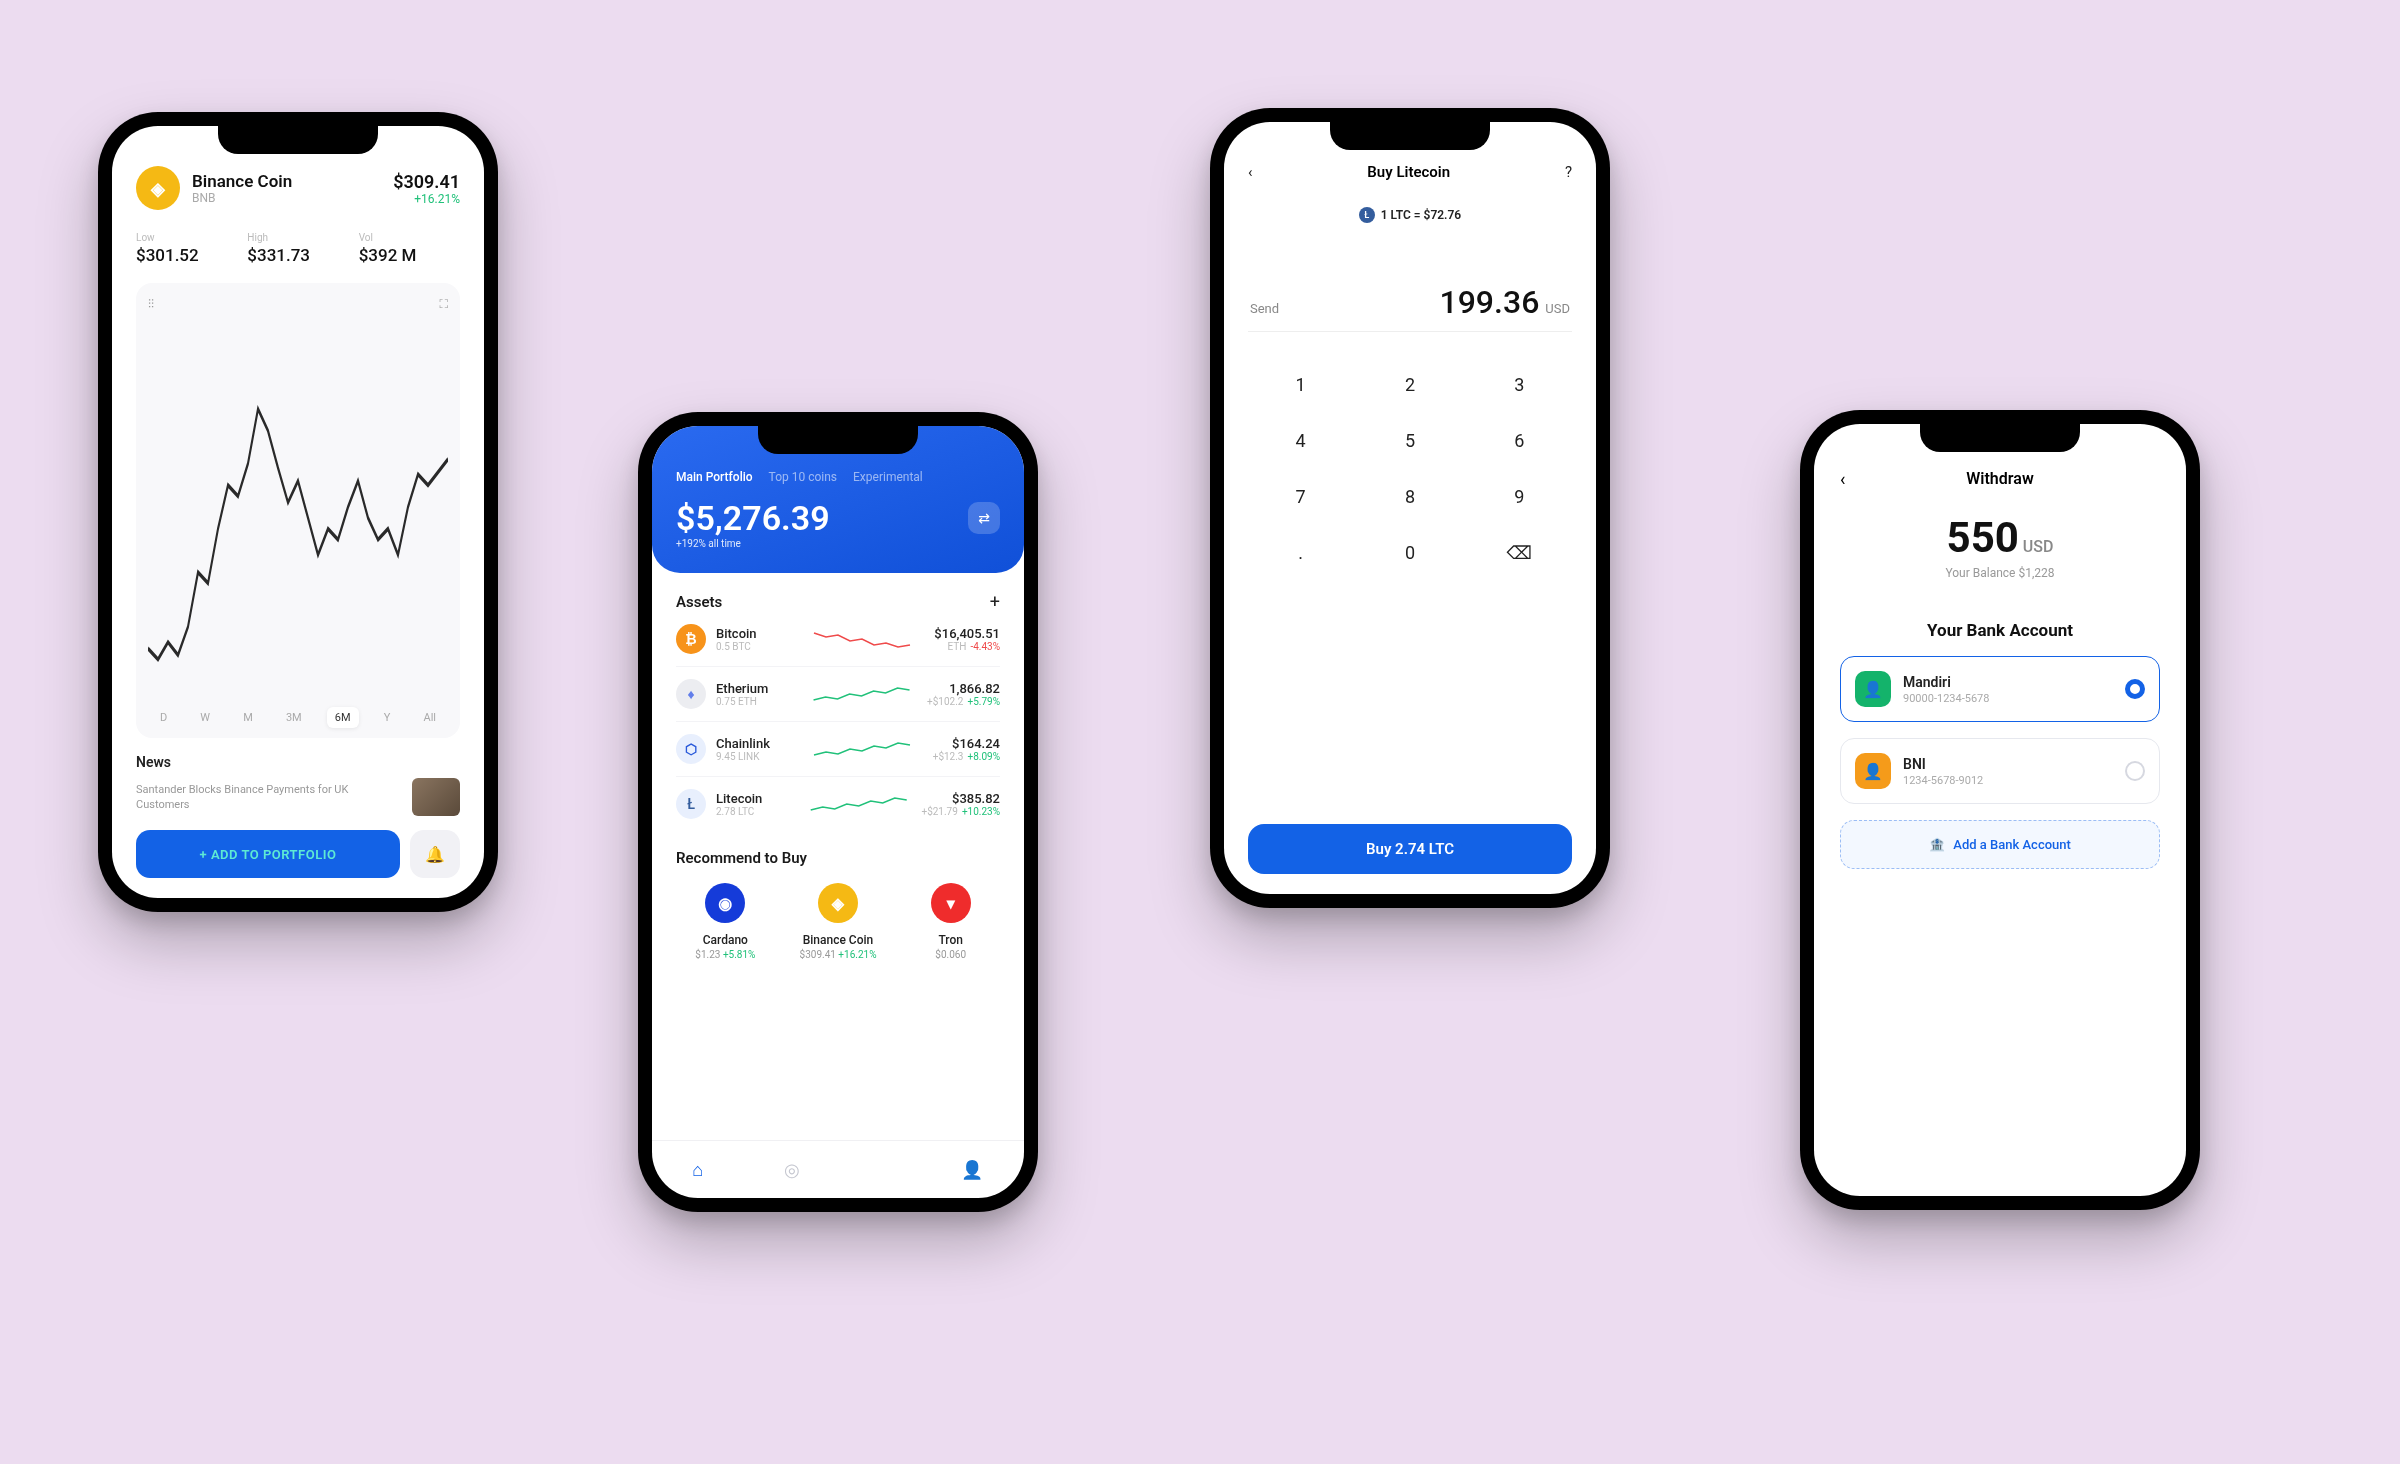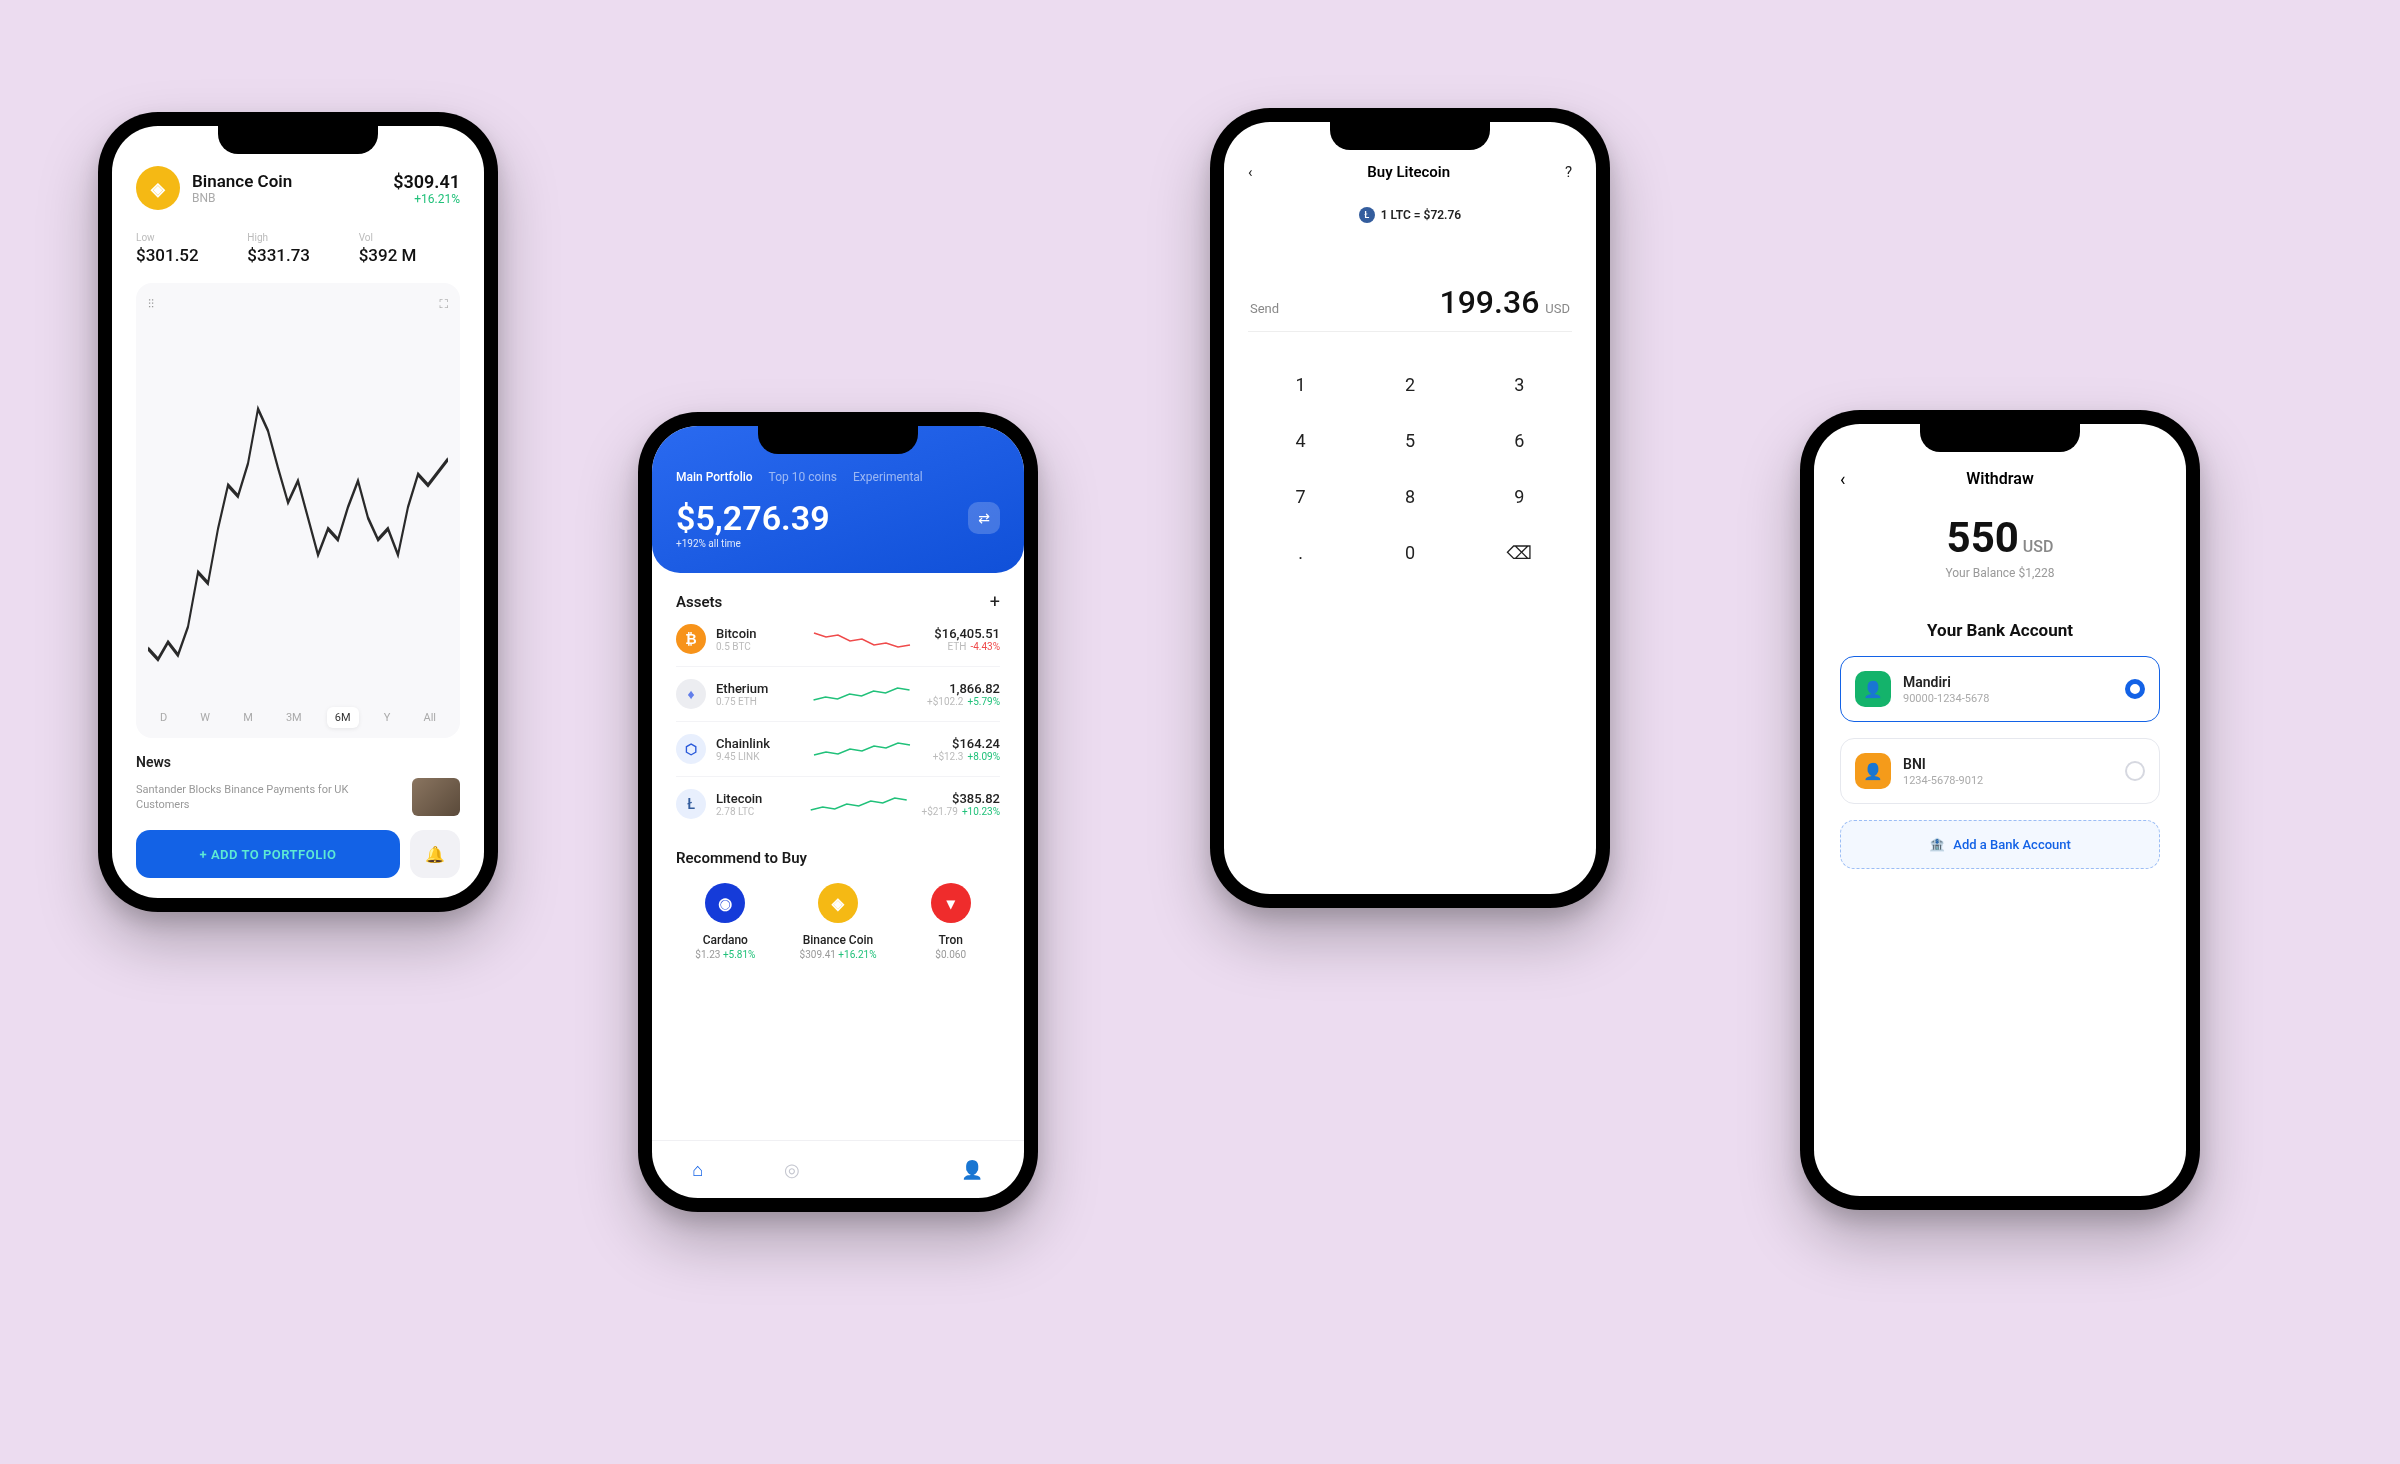--- a/index.html
+++ b/index.html
@@ -325,20 +325,21 @@
           <div class="key">4</div>
           <div class="key">5</div>
           <div class="key">6</div>
           <div class="key">7</div>
           <div class="key">8</div>
           <div class="key">9</div>
           <div class="key">.</div>
           <div class="key">0</div>
           <div class="key">⌫</div>
         </div>
+      <button class="buy-btn">Buy 2.74 LTC</button>
     </div>
   </div>
 </div>
 
 <div class="phone" id="ph4">
   <div class="screen">
     <div class="notch"></div>
     <div class="s4">
       <div class="nav">
         <span class="bk">‹</span>

